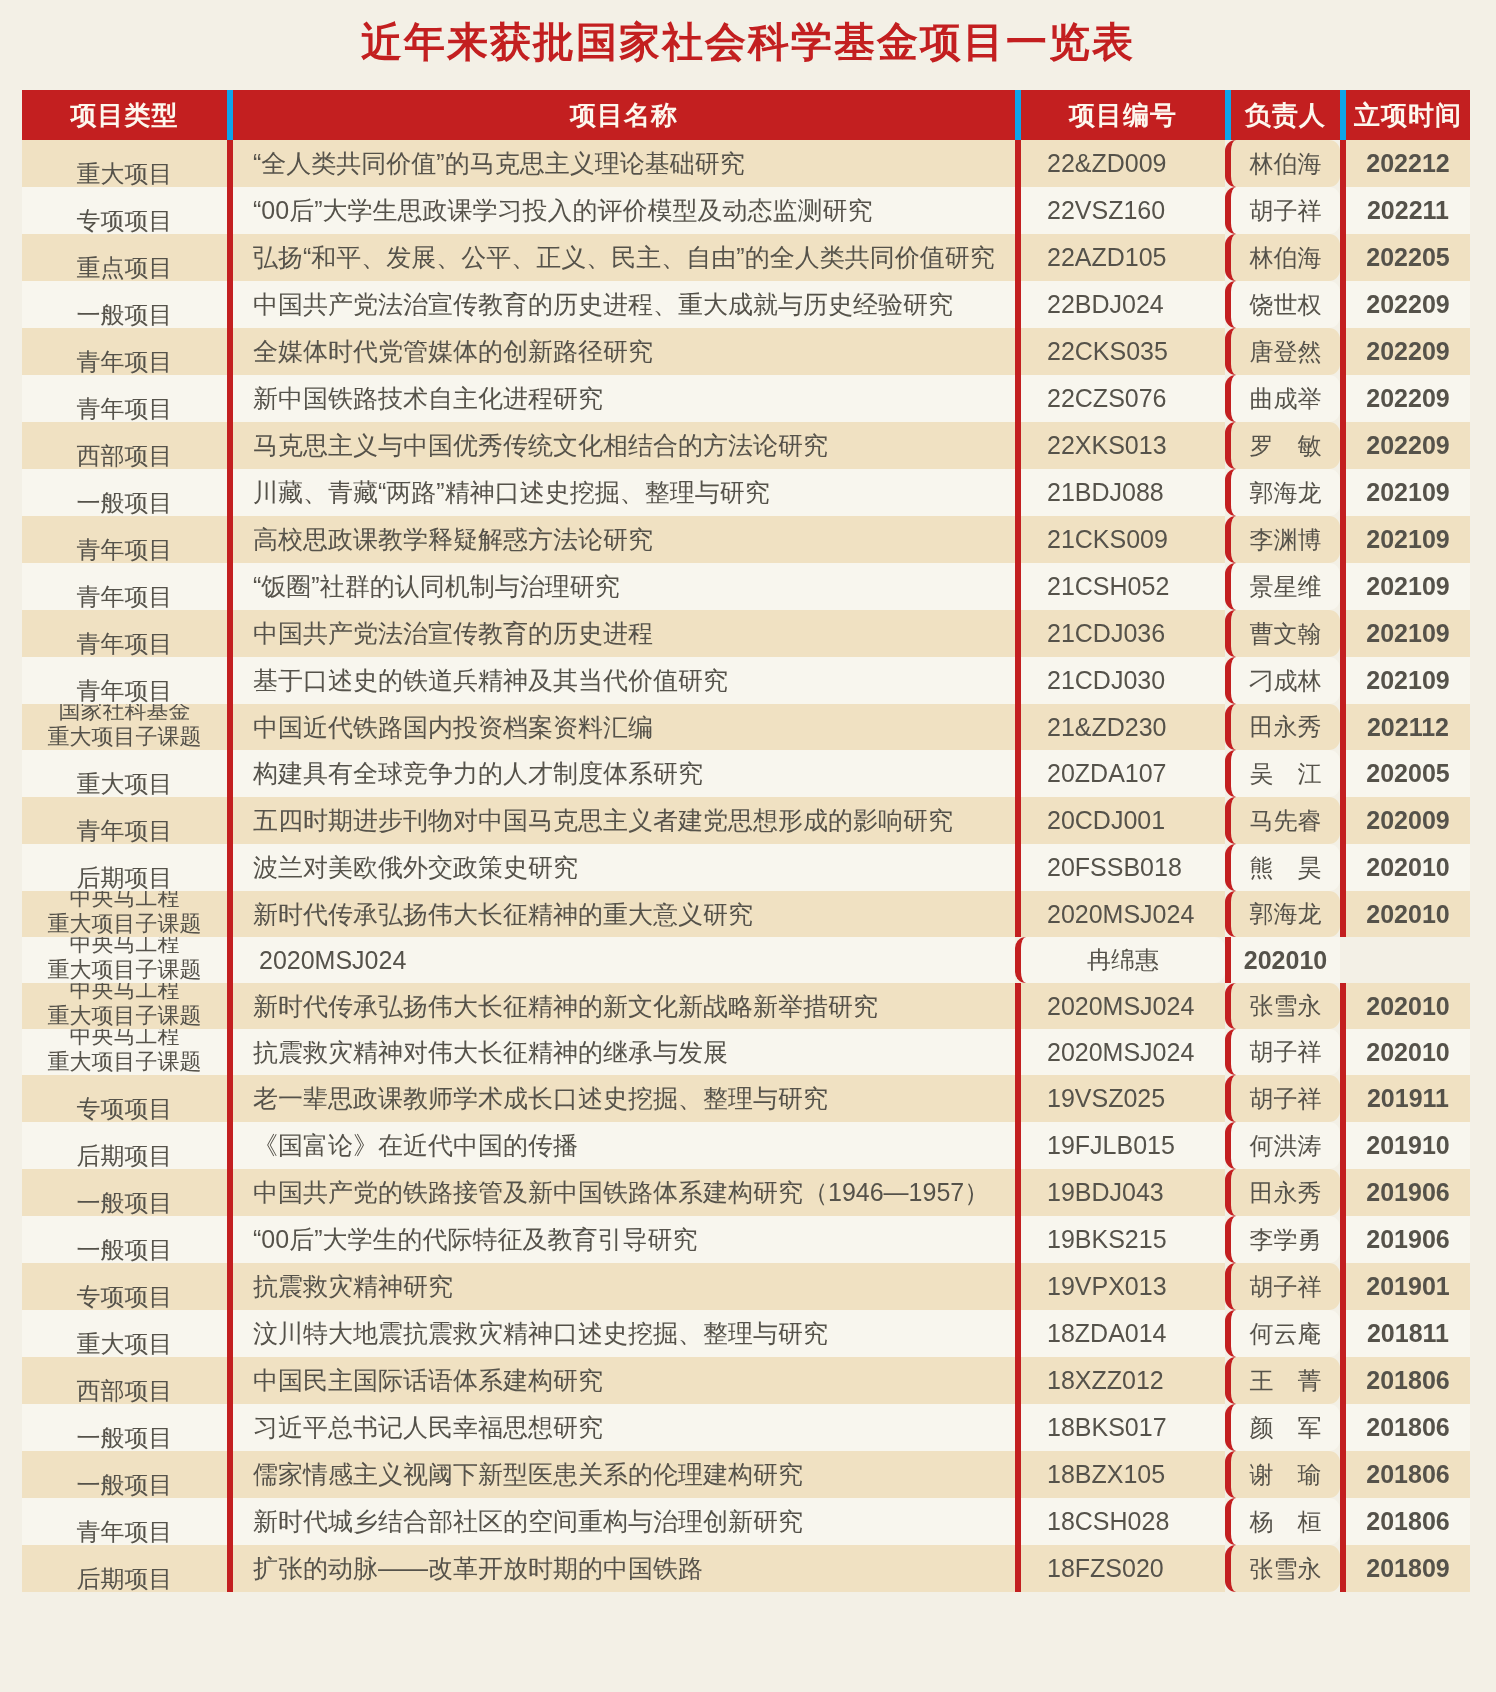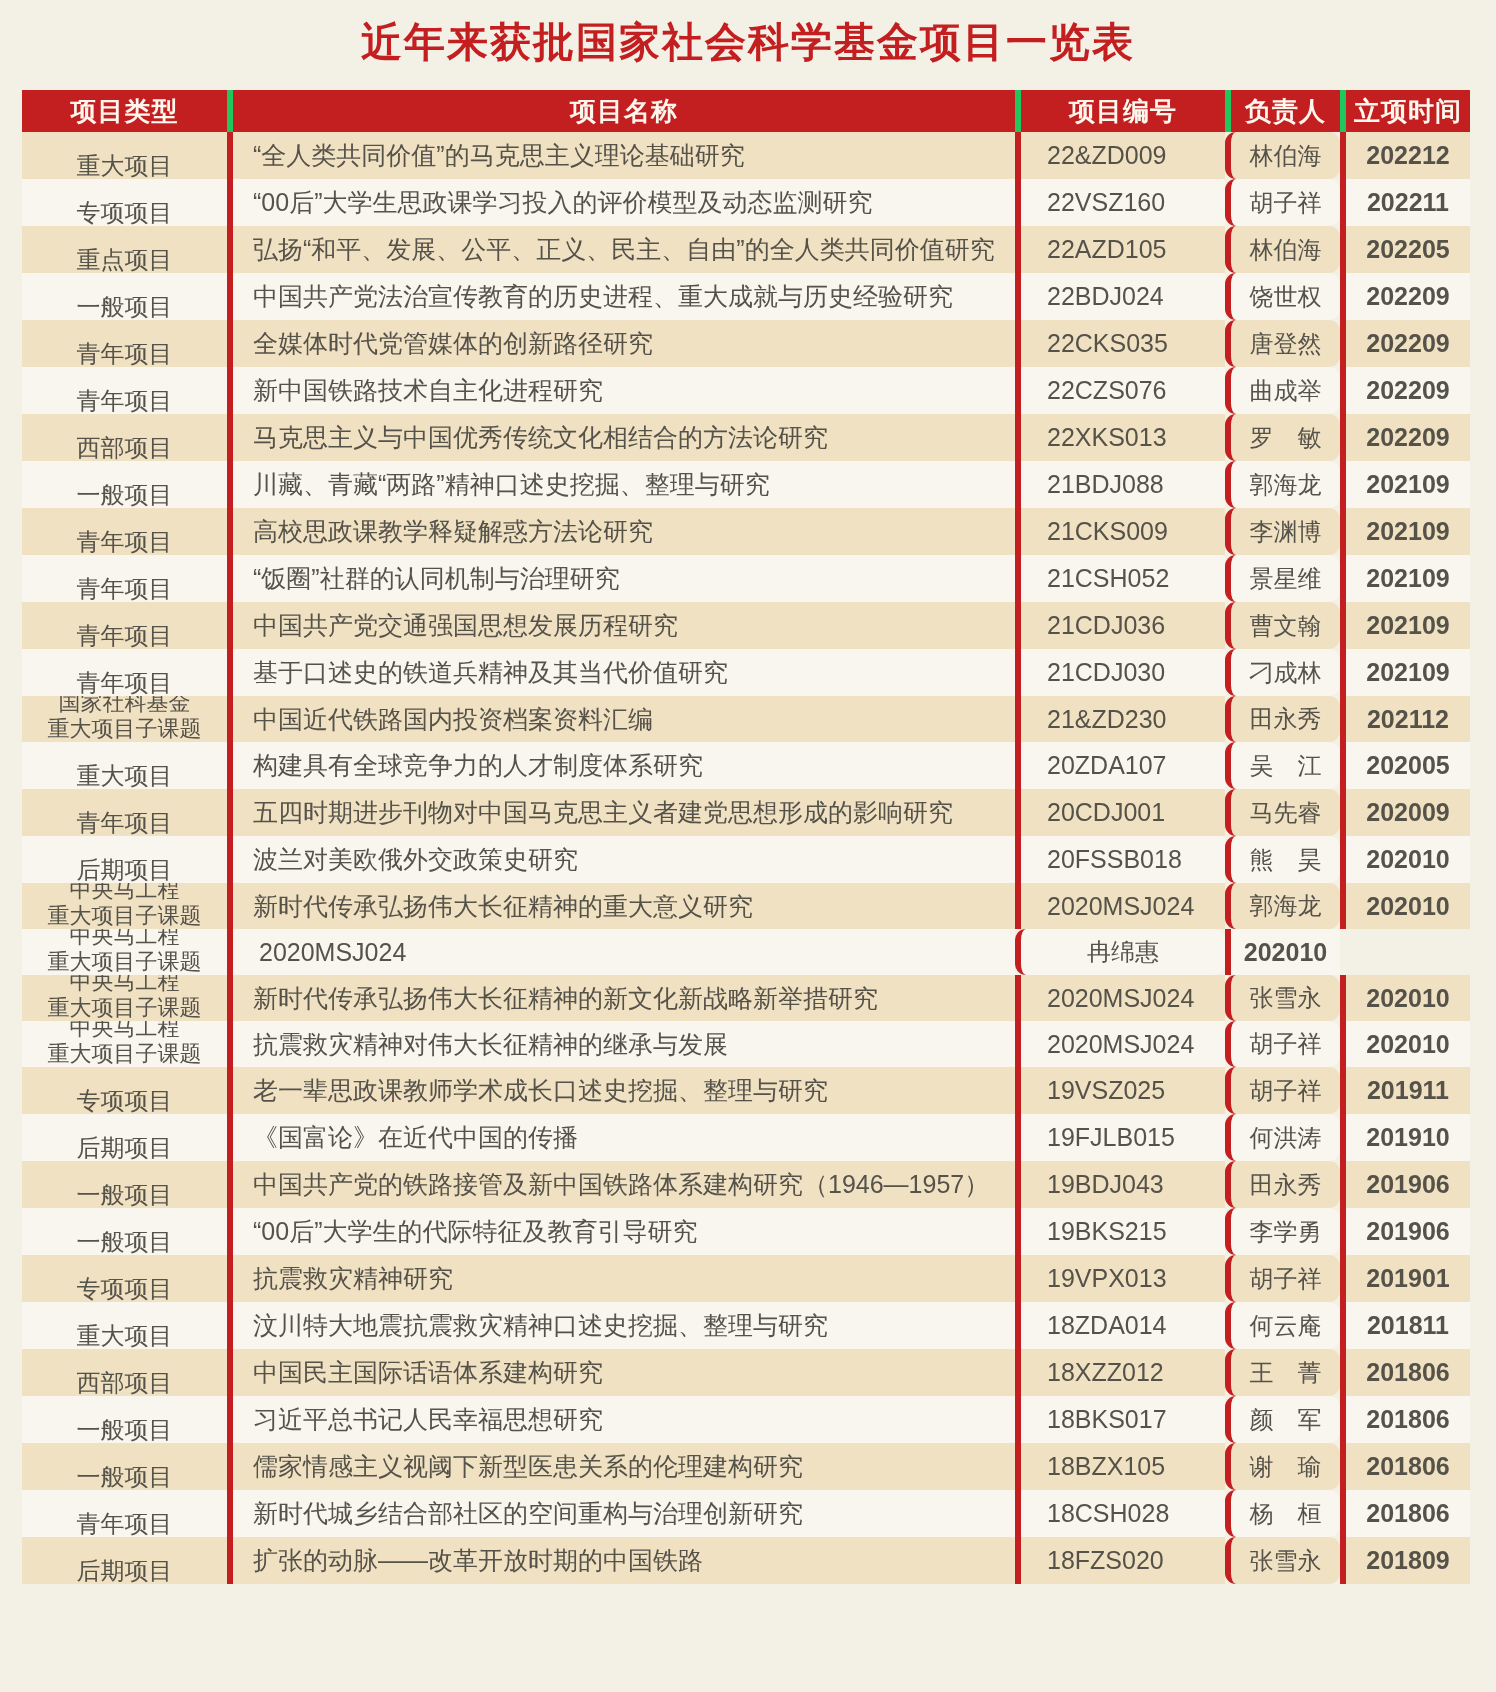--- a/index.html
+++ b/index.html
@@ -24,32 +24,32 @@
     position:absolute;
     left:22px;
     top:90px;
     width:1448px;
   }
   .grid-row {
     display:grid;
     grid-template-columns:205px 788px 210px 115px 130px;
     width:100%;
   }
-  .header-row { height:42px; }
+  .header-row { height:50px; }
   .header-cell {
     background:#c31f20;
     color:#fdf7ee;
     font-size:26px;
     font-weight:700;
     letter-spacing:1px;
     display:flex;
     align-items:center;
     justify-content:center;
   }
-  .header-cell + .header-cell { border-left:6px solid #22c55e; }
+  .header-cell + .header-cell { border-left:6px solid #0ea5e9; }
   .trow { height:47px; }
   .trow.tall { height:46px; }
   .trow:nth-child(odd) .cell { background:#f0e1c2; }
   .trow:nth-child(even) .cell { background:#f8f6ee; }
   .cell {
     display:flex;
     align-items:center;
     overflow:hidden;
     font-size:25px;
   }
@@ -168,21 +168,21 @@
         </div>
     <div class="cell cell-name">“饭圈”社群的认同机制与治理研究</div>
     <div class="cell cell-code">21CSH052</div>
     <div class="cell cell-leader">景星维</div>
     <div class="cell cell-date">202109</div>
   </div>
       <div class="grid-row trow">
     <div class="cell cell-type">
           <span>青年项目</span>
         </div>
-    <div class="cell cell-name">中国共产党交通强国思想发展历程研究</div>
+    <div class="cell cell-name">中国共产党法治宣传教育的历史进程</div>
     <div class="cell cell-code">21CDJ036</div>
     <div class="cell cell-leader">曹文翰</div>
     <div class="cell cell-date">202109</div>
   </div>
       <div class="grid-row trow">
     <div class="cell cell-type">
           <span>青年项目</span>
         </div>
     <div class="cell cell-name">基于口述史的铁道兵精神及其当代价值研究</div>
     <div class="cell cell-code">21CDJ030</div>

